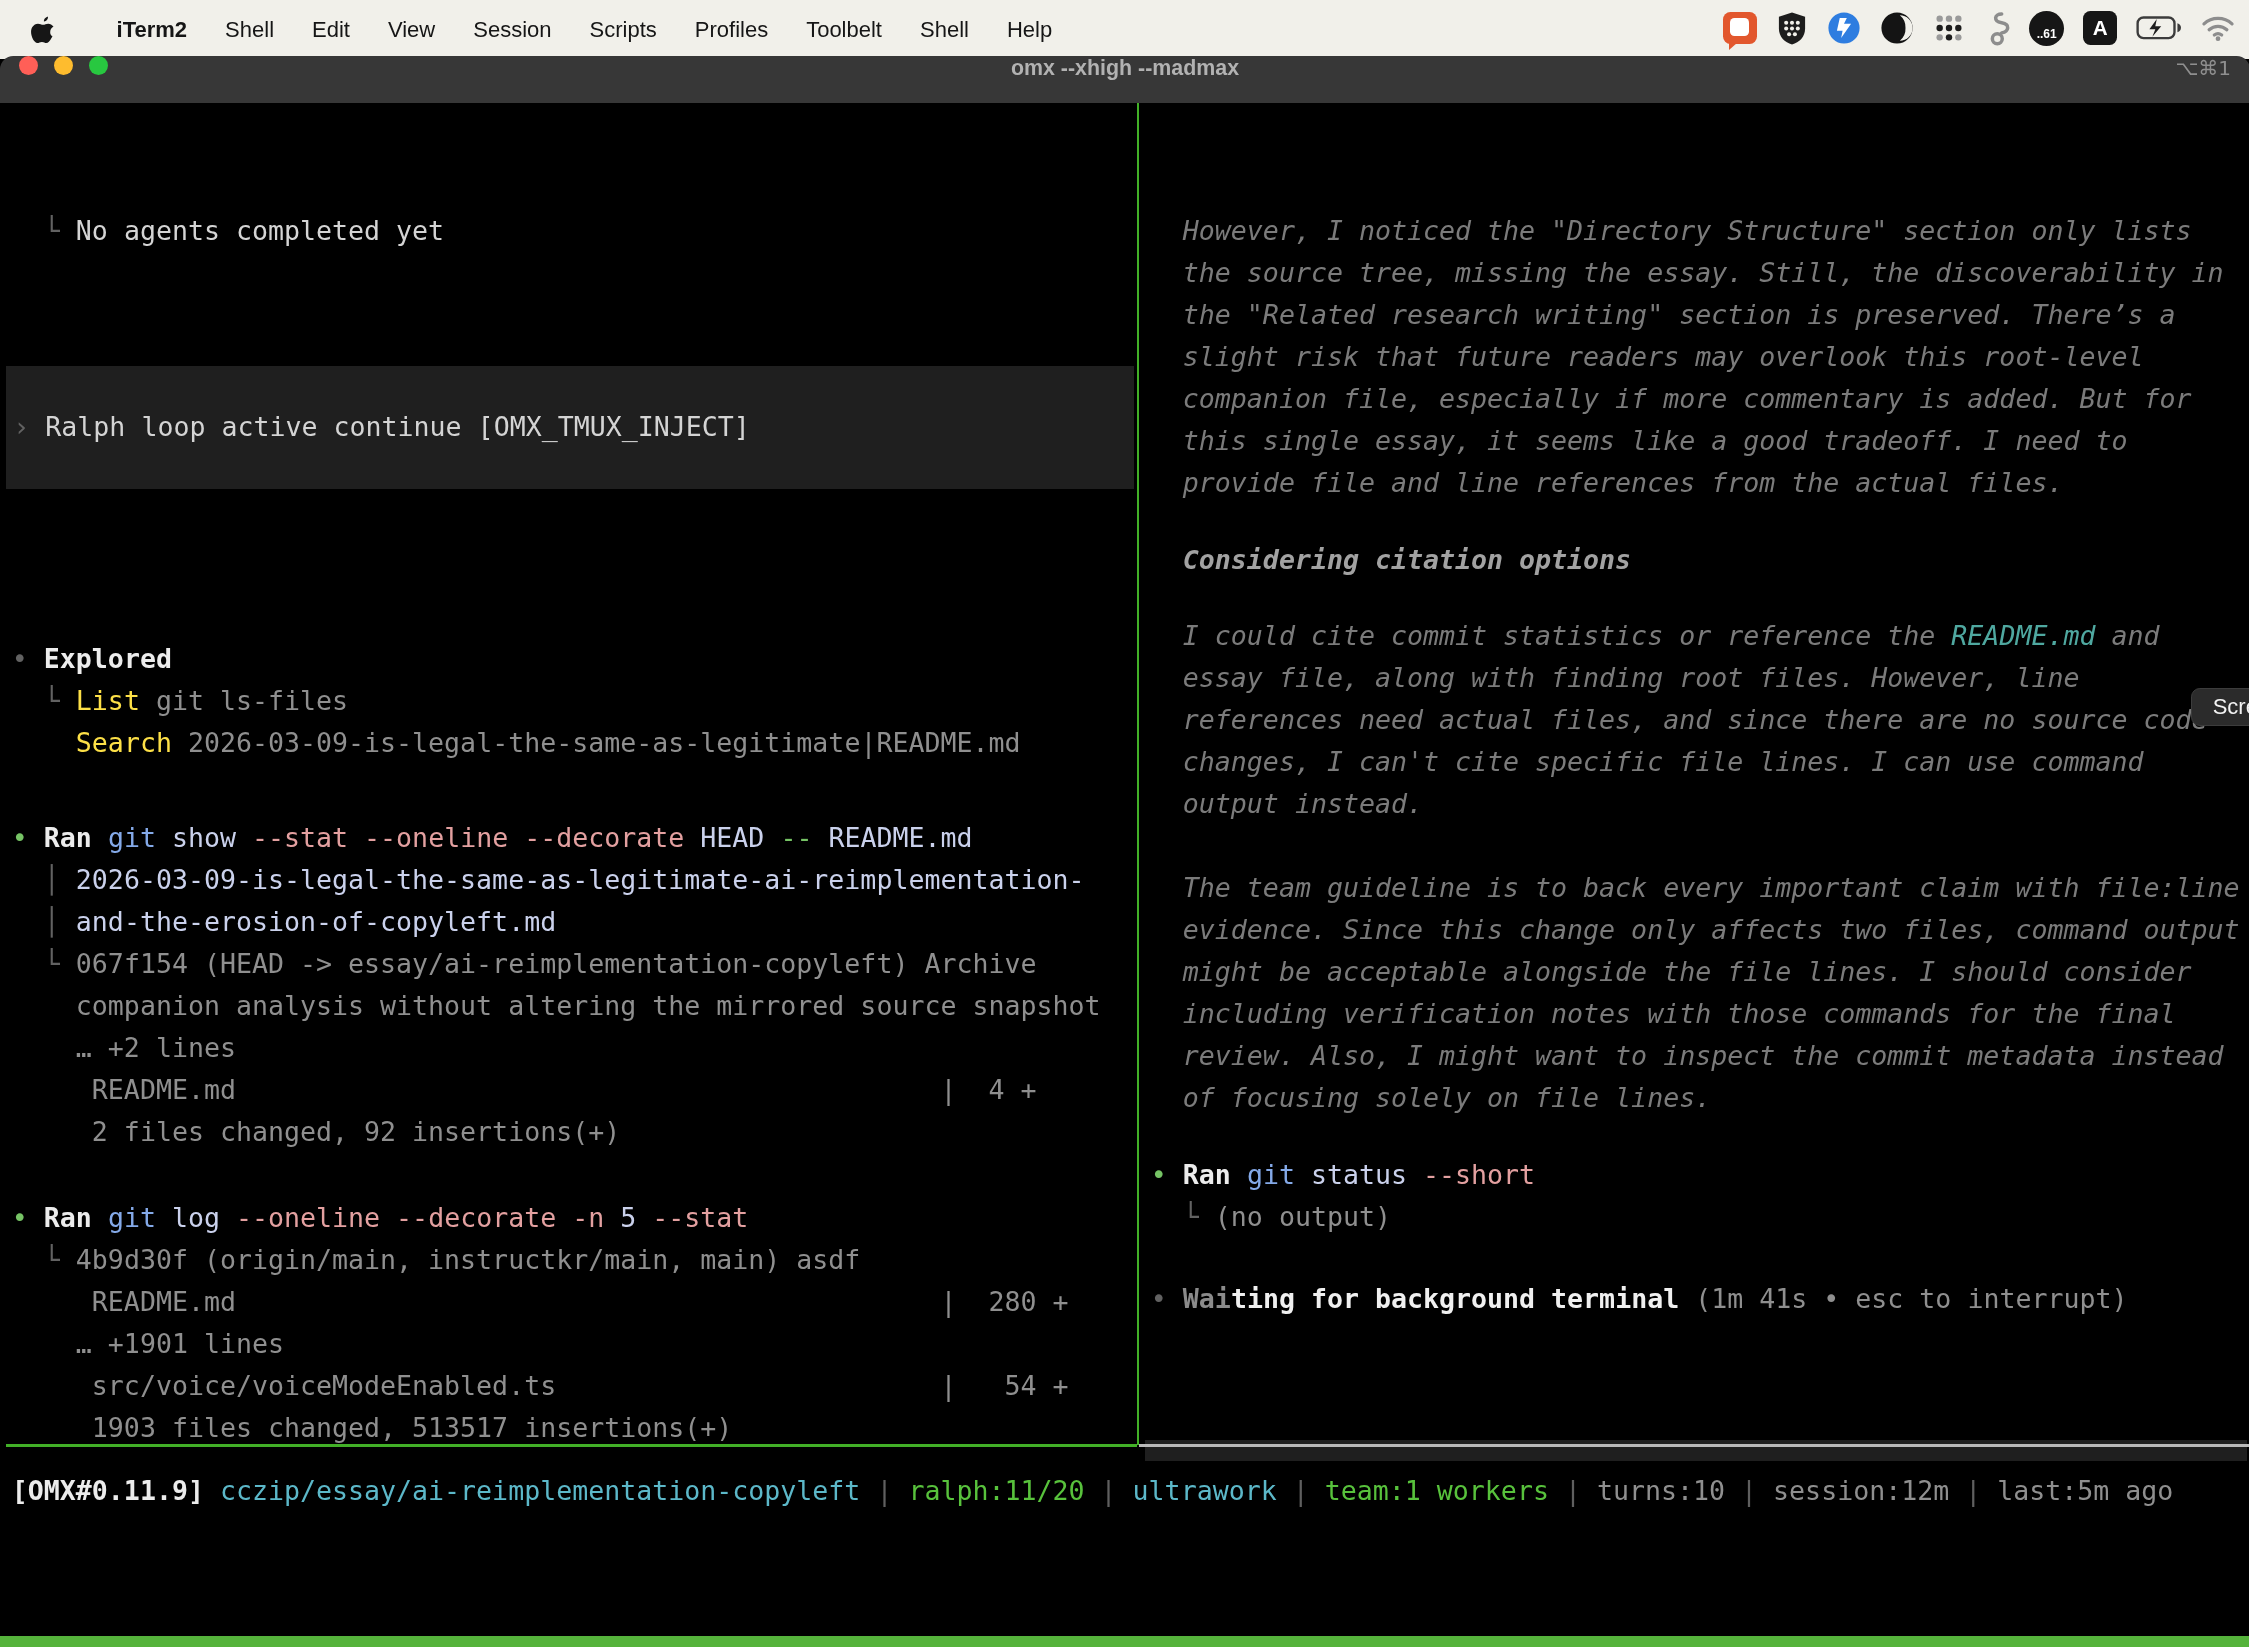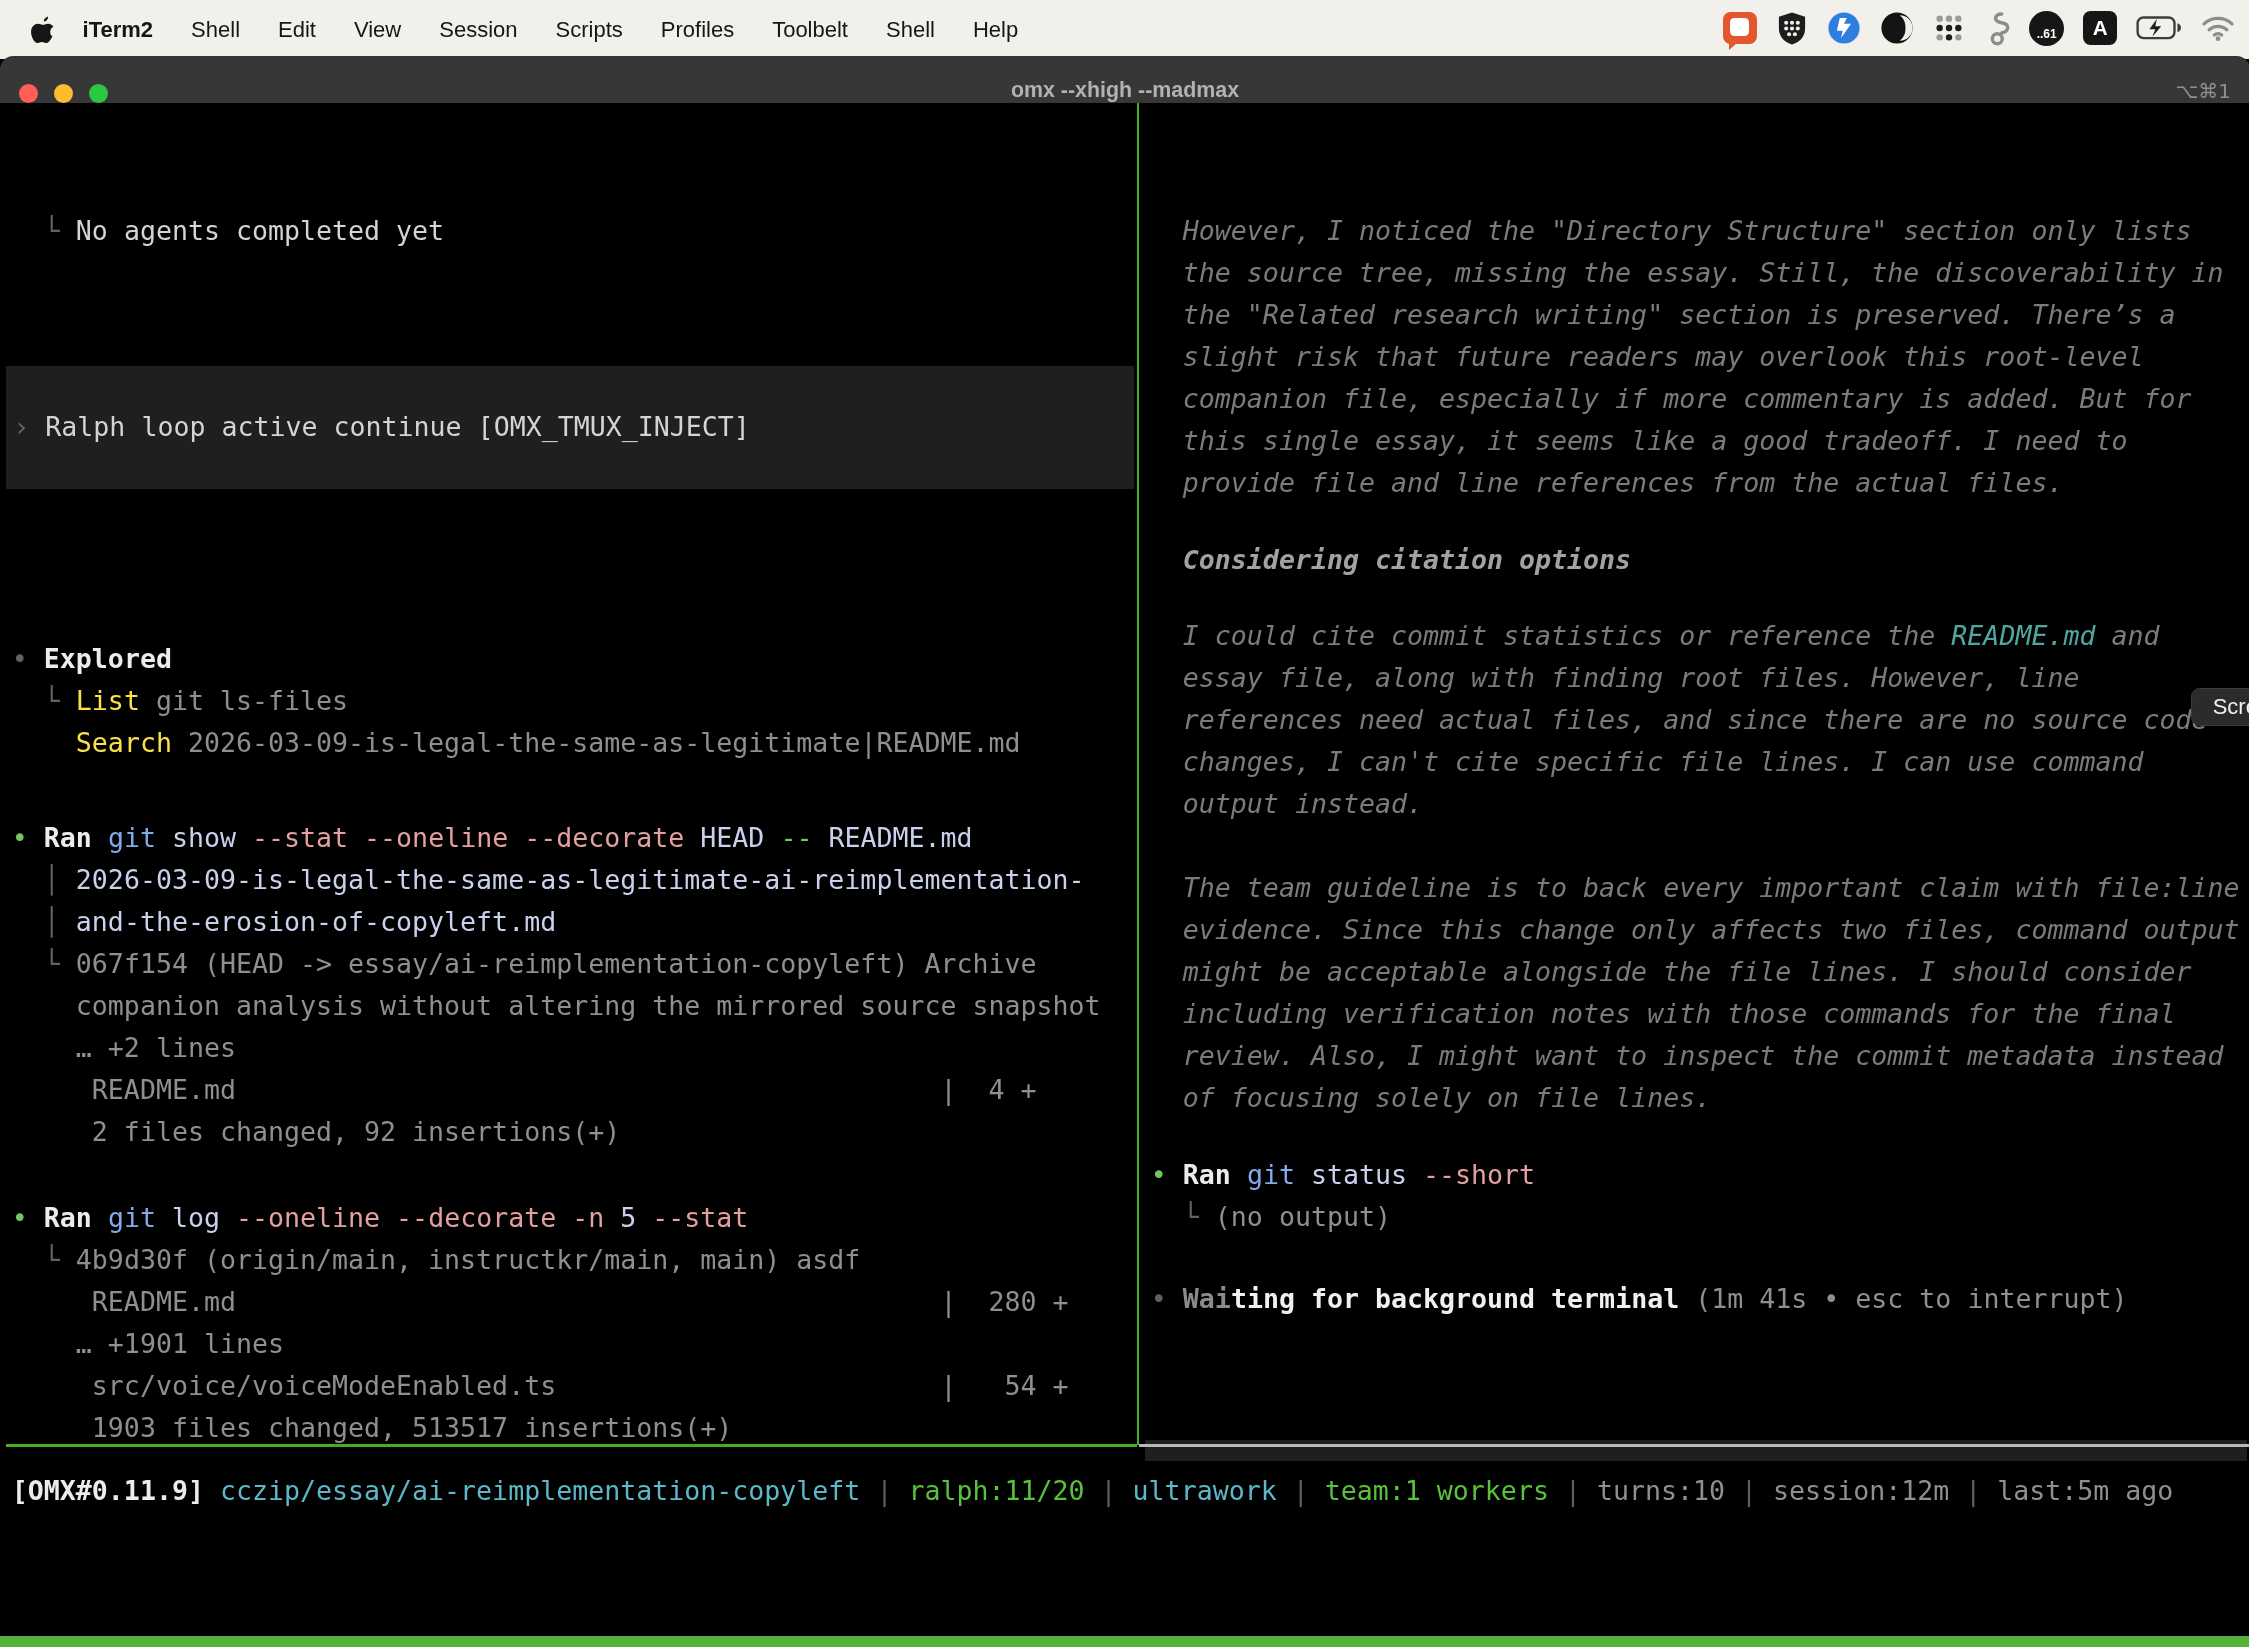--- a/index.html
+++ b/index.html
@@ -1,34 +1,34 @@
 <!DOCTYPE html>
 <html style="font-size:11.8px"><head>
 <meta charset="utf-8">
 <style>
   html,body{margin:0;padding:0;background:#000;}
   body{width:2250px;height:1648px;overflow:hidden;position:relative;font-family:"Liberation Sans",sans-serif;}
   .screen{position:absolute;inset:0;background:#000;}
 
   
-  .menubar{position:absolute;left:0;top:0;width:2250px;height:59px;background:#f1f0ea;display:flex;align-items:center;color:#161616;font-size:22px;}
+  .menubar{position:absolute;left:0;top:0;width:2250px;height:59px;background:#f1f0ea;display:flex;align-items:center;color:#161616;font-size:22px;gap:34px;}
   .apple{margin-left:31px;display:flex;align-items:center;}
   .menu-items{display:flex;align-items:center;margin-left:26.6px;gap:38px;white-space:nowrap;}
   .menu-item{color:#161616;}
   .menu-item.bold{font-weight:bold;}
   .menu-status{position:absolute;right:14.8px;top:0;height:56px;display:flex;align-items:center;gap:19px;}
   .mi{display:flex;align-items:center;justify-content:center;}
   .badge-a{width:34px;height:34px;background:#161616;border-radius:7.4px;color:#fff;font-weight:bold;font-size:20.7px;display:flex;align-items:center;justify-content:center;}
   .badge-pct{width:35px;height:35px;background:#161616;border-radius:50%;color:#fff;font-size:12px;display:flex;align-items:flex-end;justify-content:center;padding-bottom:4.4px;box-sizing:border-box;font-weight:bold;}
   .chat-ic{width:34px;height:32px;background:#e2572d;border-radius:7.4px;position:relative;}
   .chat-ic:after{content:"";position:absolute;left:7.4px;top:5.9px;width:19px;height:17.7px;background:#fff;border-radius:4.4px;}
   .chat-ic:before{content:"";position:absolute;left:5.9px;bottom:-5.9px;border-left:8.9px solid #e2572d;border-bottom:7.4px solid transparent;}
 
   
-  .titlebar{position:absolute;left:0;top:56px;width:2250px;height:47px;background:#373737;border-radius:13.3px 13.3px 0 0;display:flex;align-items:flex-end;}
+  .titlebar{position:absolute;left:0;top:56px;width:2250px;height:47px;background:#373737;border-radius:13.3px 13.3px 0 0;display:flex;align-items:flex-start;}
   .lights{display:flex;gap:16px;margin-left:19px;}
   .light{width:19px;height:19px;border-radius:50%;}
   .light.red{background:#ff5f57;}
   .light.yellow{background:#febc2e;}
   .light.green{background:#28c840;}
   .win-title{position:absolute;left:0;right:0;text-align:center;color:#b2b2b2;font-weight:bold;font-size:21.4px;font-family:"Liberation Sans",sans-serif;}
   .win-shortcut{position:absolute;right:19px;color:#8f8f8f;font-size:20px;font-family:"DejaVu Sans",sans-serif;}
 
   
   .term{position:absolute;left:0;top:103px;width:2250px;height:1544px;background:#000;font-family:"DejaVu Sans Mono","Liberation Mono",monospace;font-size:26.6px;line-height:42px;}

